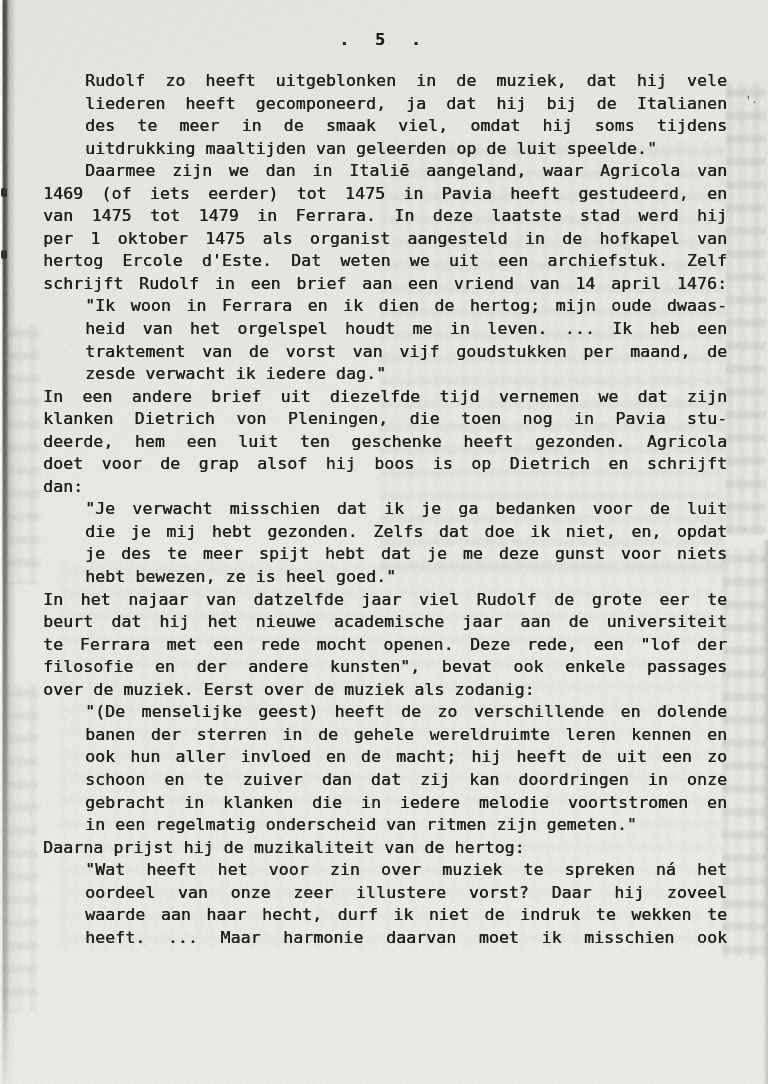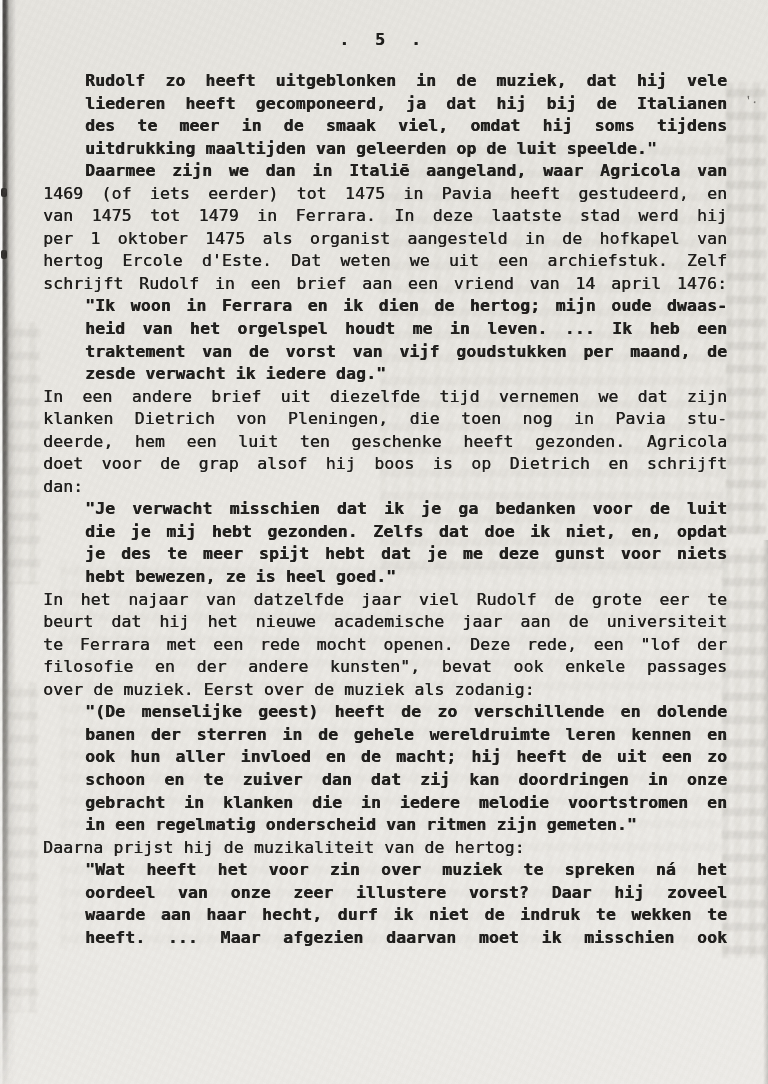--- a/index.html
+++ b/index.html
@@ -59,21 +59,21 @@
     font-size:16.5px;
   }
   .line{
     height:22.55px;line-height:22.55px;
     white-space:normal;
     text-align:left;
     text-shadow:.45px 0 0 currentColor;
     letter-spacing:.1px;
     overflow:visible;
   }
-  .line.ind{padding-left:42px;font-weight:bold;}
+  .line.ind{padding-left:42px;}
   .line.jst{text-align:justify;text-align-last:justify;}
   
   .grain{
     position:absolute;inset:0;pointer-events:none;opacity:.5;
     background-image:
       repeating-linear-gradient(115deg,rgba(255,255,255,.05) 0 3px,rgba(120,118,112,.03) 3px 6px),
       repeating-linear-gradient(25deg,rgba(255,255,255,.04) 0 5px,rgba(120,118,112,.02) 5px 9px);
   }
 </style>
 </head>
@@ -127,17 +127,17 @@
       <div class="line ind jst">"(De menselijke geest) heeft de zo verschillende en dolende</div>
       <div class="line ind jst">banen der sterren in de gehele wereldruimte leren kennen en</div>
       <div class="line ind jst">ook hun aller invloed en de macht; hij heeft de uit een zo</div>
       <div class="line ind jst">schoon en te zuiver dan dat zij kan doordringen in onze</div>
       <div class="line ind jst">gebracht in klanken die in iedere melodie voortstromen en</div>
       <div class="line ind">in een regelmatig onderscheid van ritmen zijn gemeten."</div>
       <div class="line">Daarna prijst hij de muzikaliteit van de hertog:</div>
       <div class="line ind jst">"Wat heeft het voor zin over muziek te spreken ná het</div>
       <div class="line ind jst">oordeel van onze zeer illustere vorst? Daar hij zoveel</div>
       <div class="line ind jst">waarde aan haar hecht, durf ik niet de indruk te wekken te</div>
-      <div class="line ind jst">heeft. ... Maar afgezien daarvan moet ik misschien ook</div>
+      <div class="line ind jst">heeft. ... Maar harmonie daarvan moet ik misschien ook</div>
     </div>
 
   <div class="grain"></div>
 </div>
 
 </body></html>

